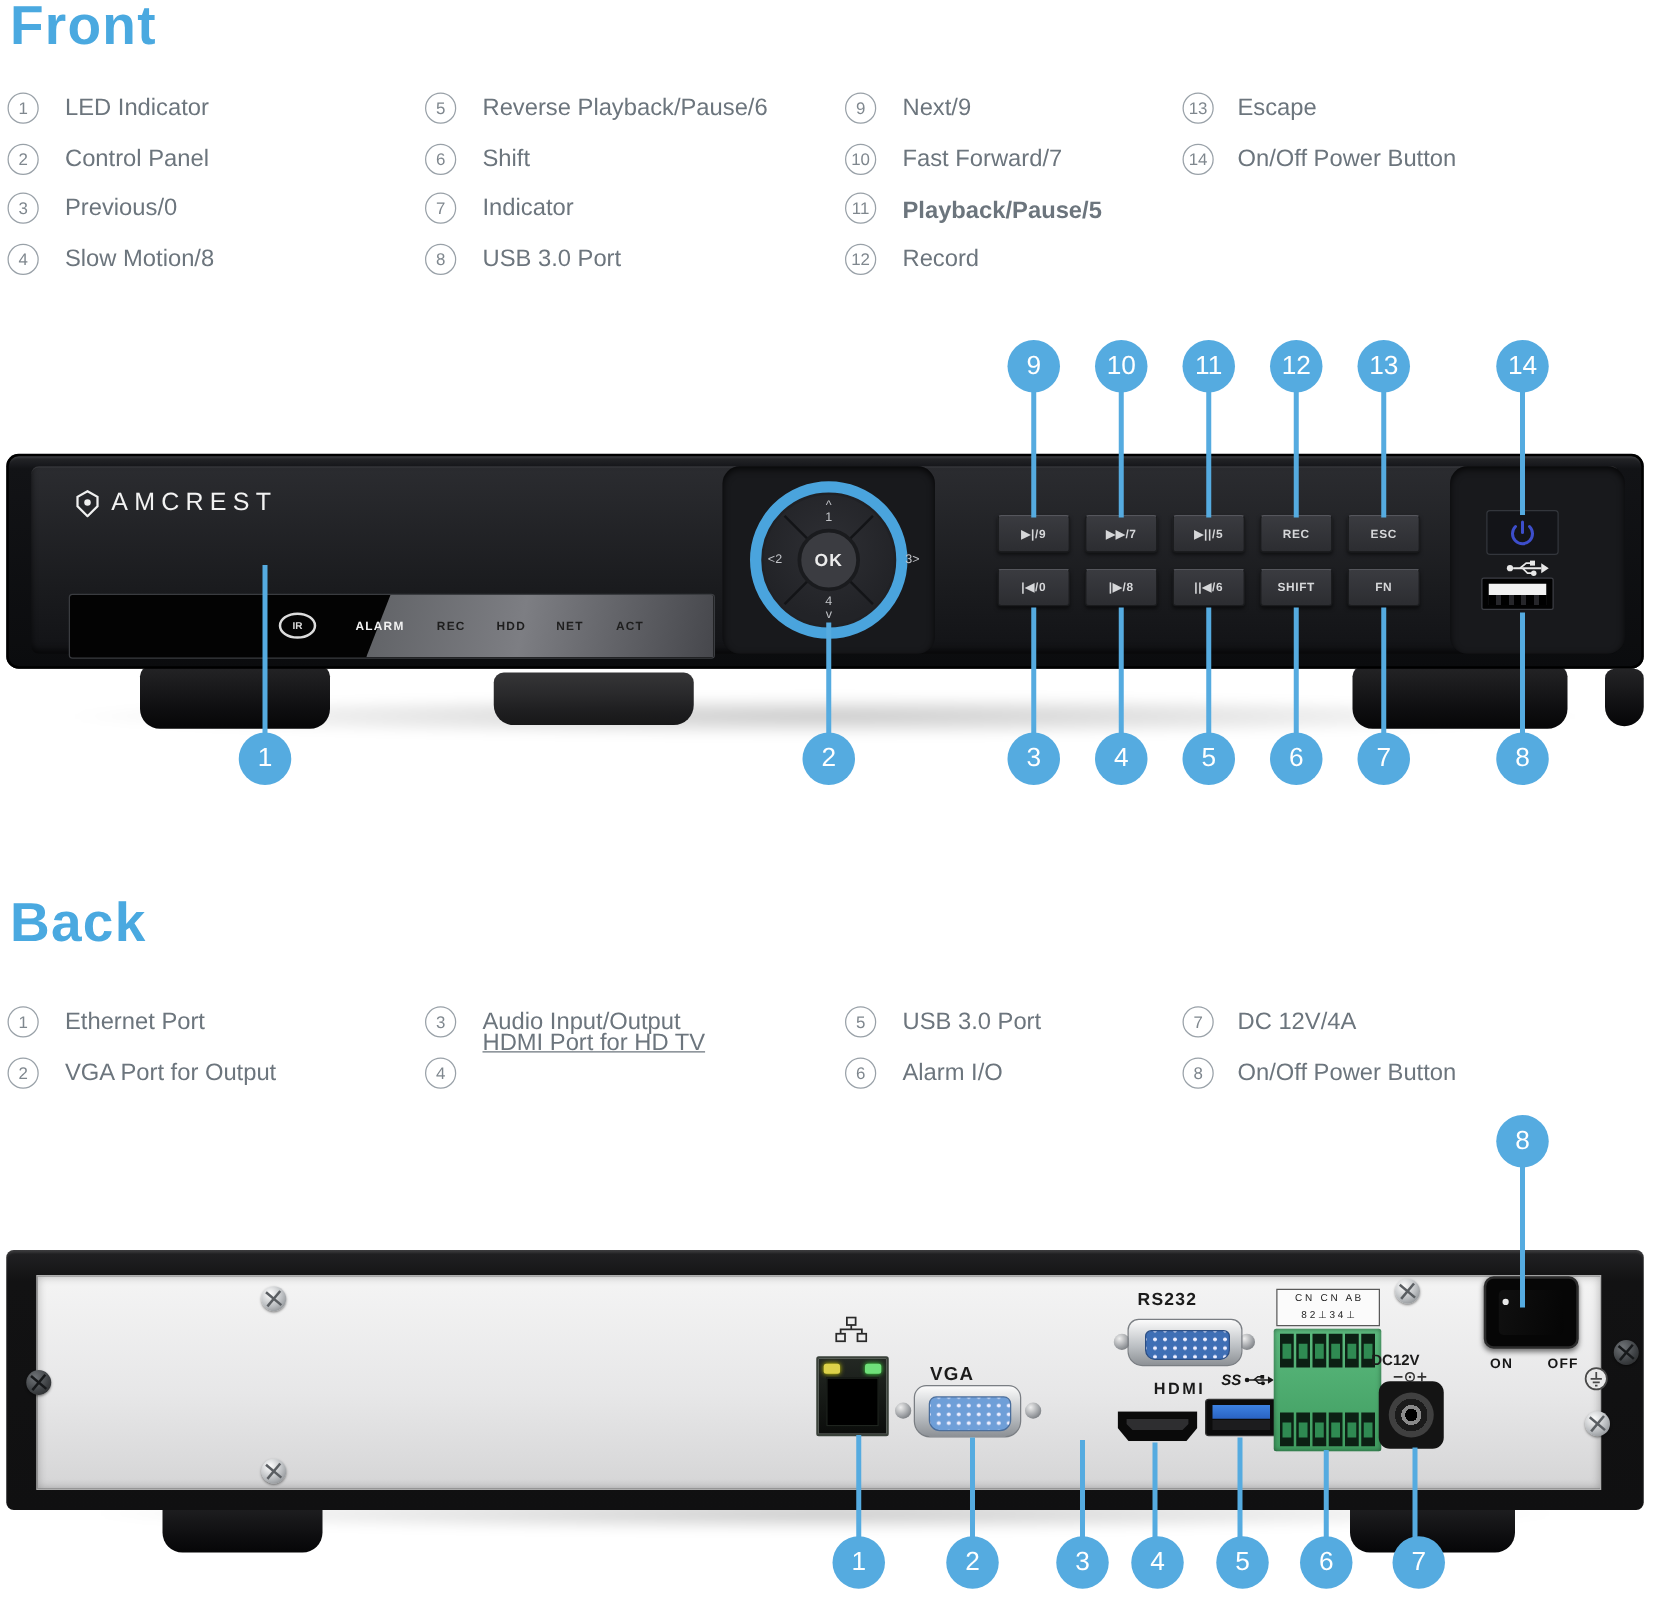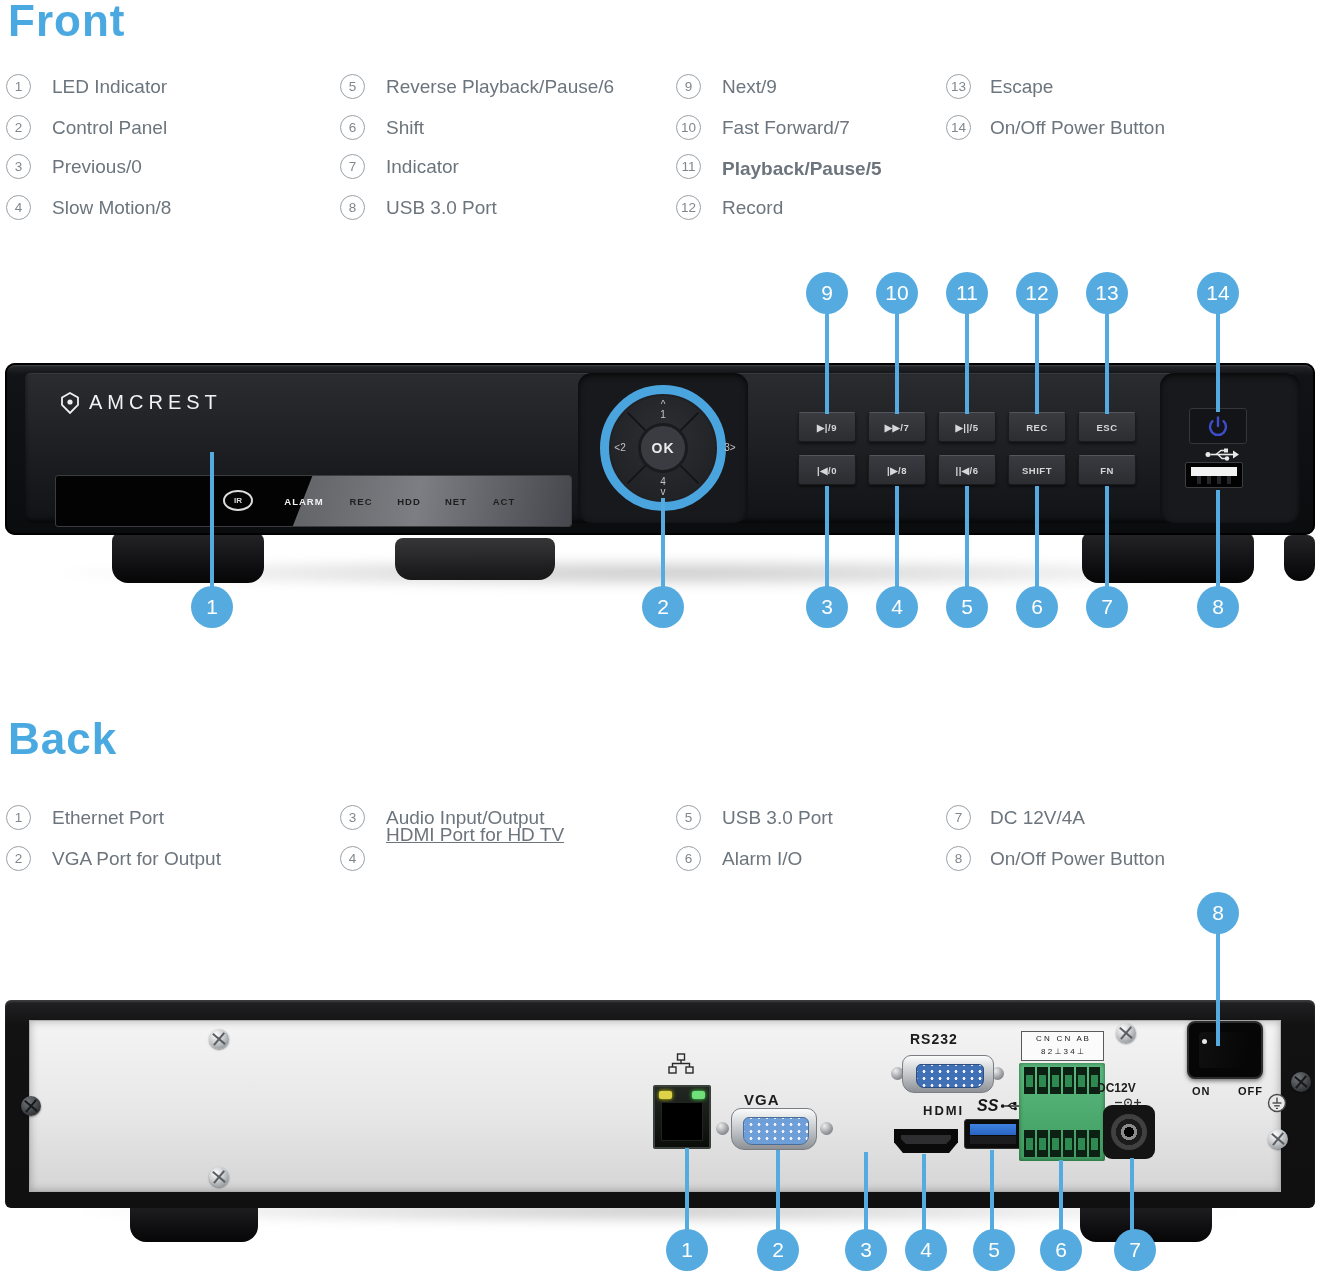--- a/index.html
+++ b/index.html
@@ -343,21 +343,21 @@
     <div class="dsub" style="left:872px;top:34px;width:92px;height:38px;border-radius:9px 9px 12px 12px;">
       <div class="pindots" style="left:13px;top:8px;width:66px;height:22px;background-color:#3f6fb5;border-radius:5px 5px 8px 8px;border:1px solid #2c4e83;"></div>
     </div>
 
     <div class="plabel" style="left:893px;top:82px;width:64px;font-size:13px;letter-spacing:2px;">HDMI</div>
     <div class="hdmi">
         <div class="slot"></div>
       </div>
 
     <div class="abs" style="left:947px;top:76px;display:flex;align-items:center;gap:2px;">
-      <span style="font-size:16px;font-weight:700;font-style:italic;color:#161616;">SS</span>
+      <span style="font-size:12px;font-weight:700;font-style:italic;color:#161616;">SS</span>
       <svg width="24" height="12" viewBox="0 0 36 15">
         <circle cx="4" cy="7.5" r="2.8" fill="#161616"></circle>
         <path d="M6.5 7.5 H29" stroke="#161616" stroke-width="2"></path>
         <path d="M12 7.5 L17 3.5 H21" stroke="#161616" stroke-width="1.8" fill="none"></path>
         <rect x="20" y="1.5" width="4.5" height="4.5" fill="#161616"></rect>
         <path d="M14 7.5 L18 11.5 H22" stroke="#161616" stroke-width="1.8" fill="none"></path>
         <circle cx="23" cy="11.5" r="2.4" fill="#161616"></circle>
         <path d="M29 3 L36 7.5 L29 12 Z" fill="#161616"></path>
       </svg>
     </div>

